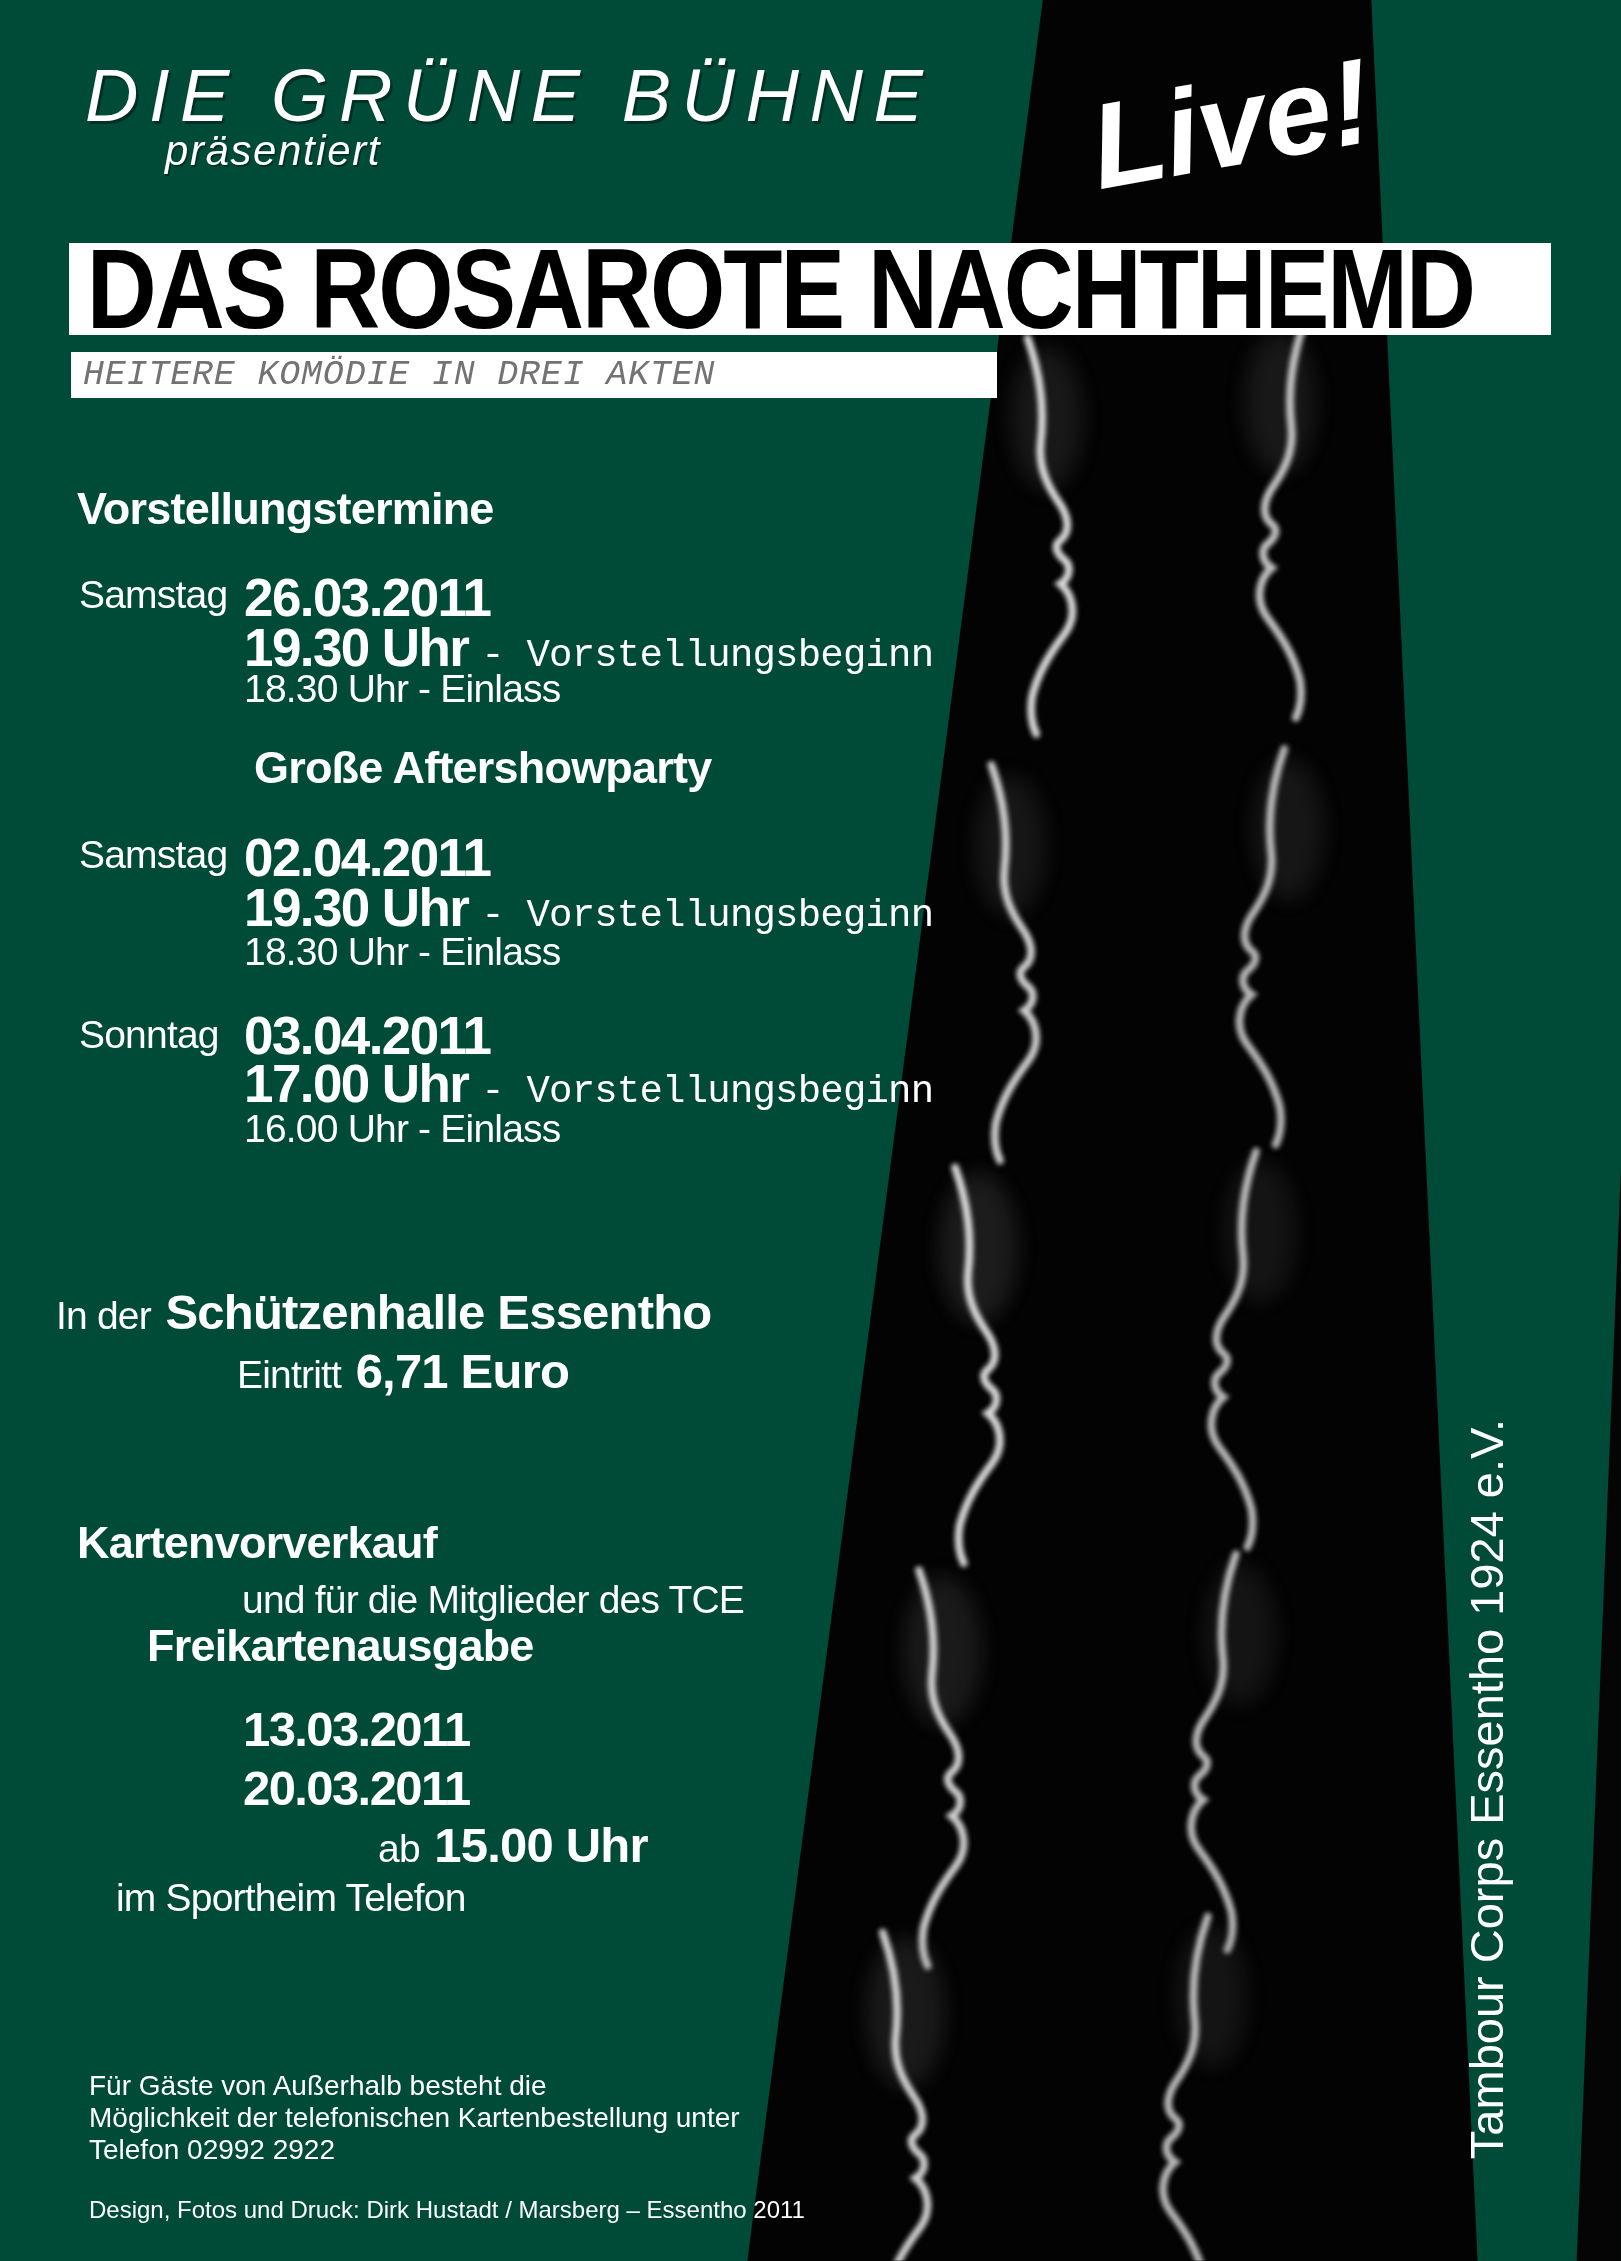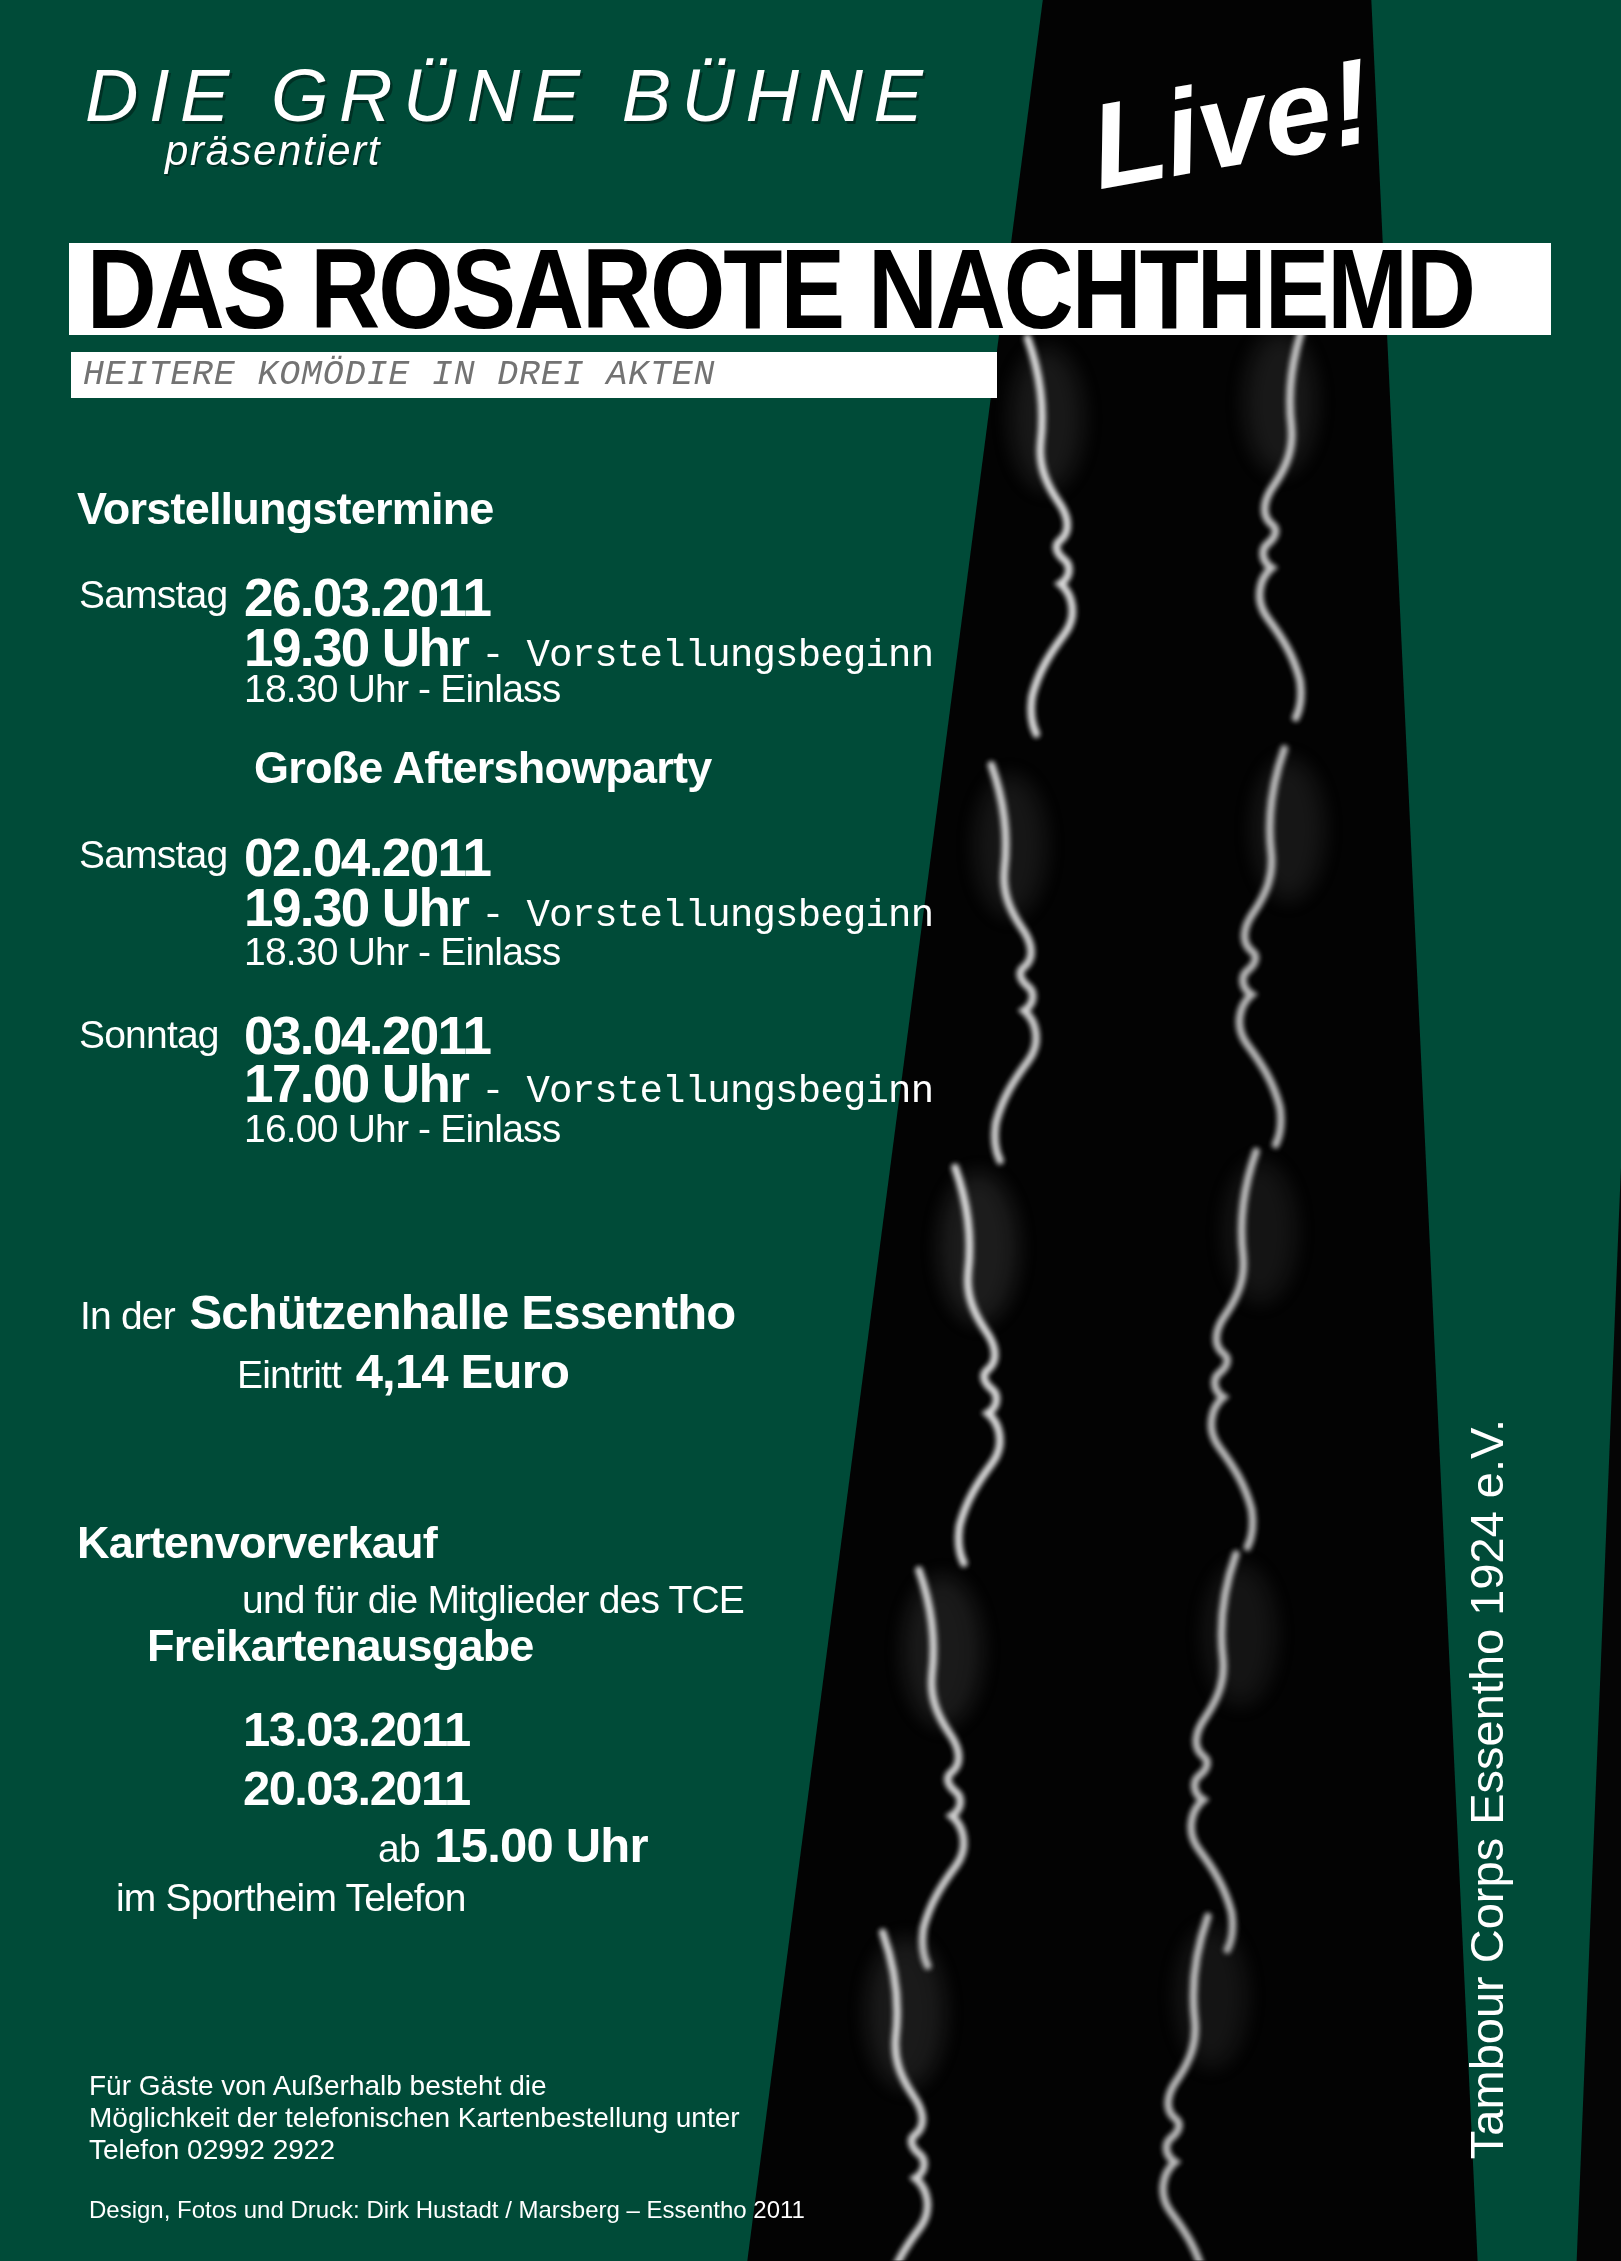--- a/index.html
+++ b/index.html
@@ -162,27 +162,27 @@
   <div class="abs plain" style="left:244px;top:930px;z-index:2;">18.30 Uhr - Einlass</div>
 
   <div class="abs day" style="left:79px;top:1013px;z-index:2;">Sonntag</div>
   <div class="abs bigdate" style="left:244px;top:1005px;z-index:2;">03.04.2011</div>
   <div class="abs timeline" style="left:244px;top:1053px;z-index:2;">
     <span class="time">17.00 Uhr</span>
     <span class="suffix">- Vorstellungsbeginn</span>
   </div>
   <div class="abs plain" style="left:244px;top:1107px;z-index:2;">16.00 Uhr - Einlass</div>
 
-  <div class="abs mixrow" style="left:80px;top:1284px;z-index:2;text-align:right;">
+  <div class="abs mixrow" style="left:56px;top:1284px;z-index:2;text-align:right;">
     <span class="mix-small">In der</span>
     <span class="mix-big">Schützenhalle Essentho</span>
   </div>
   <div class="abs mixrow" style="left:237px;top:1343px;z-index:2;">
     <span class="mix-small">Eintritt</span>
-    <span class="mix-big">4,14 Euro</span>
+    <span class="mix-big">6,71 Euro</span>
   </div>
 
   <div class="abs h1" style="left:77px;top:1517px;z-index:2;">Kartenvorverkauf</div>
   <div class="abs plain" style="left:242px;top:1578px;z-index:2;">und für die Mitglieder des TCE</div>
   <div class="abs h1" style="left:147px;top:1620px;z-index:2;">Freikartenausgabe</div>
 
   <div class="abs bigdate" style="left:243px;top:1701px;font-size:49px;z-index:2;">13.03.2011</div>
   <div class="abs bigdate" style="left:243px;top:1760px;font-size:49px;z-index:2;">20.03.2011</div>
   <div class="abs mixrow" style="left:378px;top:1817px;z-index:2;">
     <span class="mix-small">ab</span>

